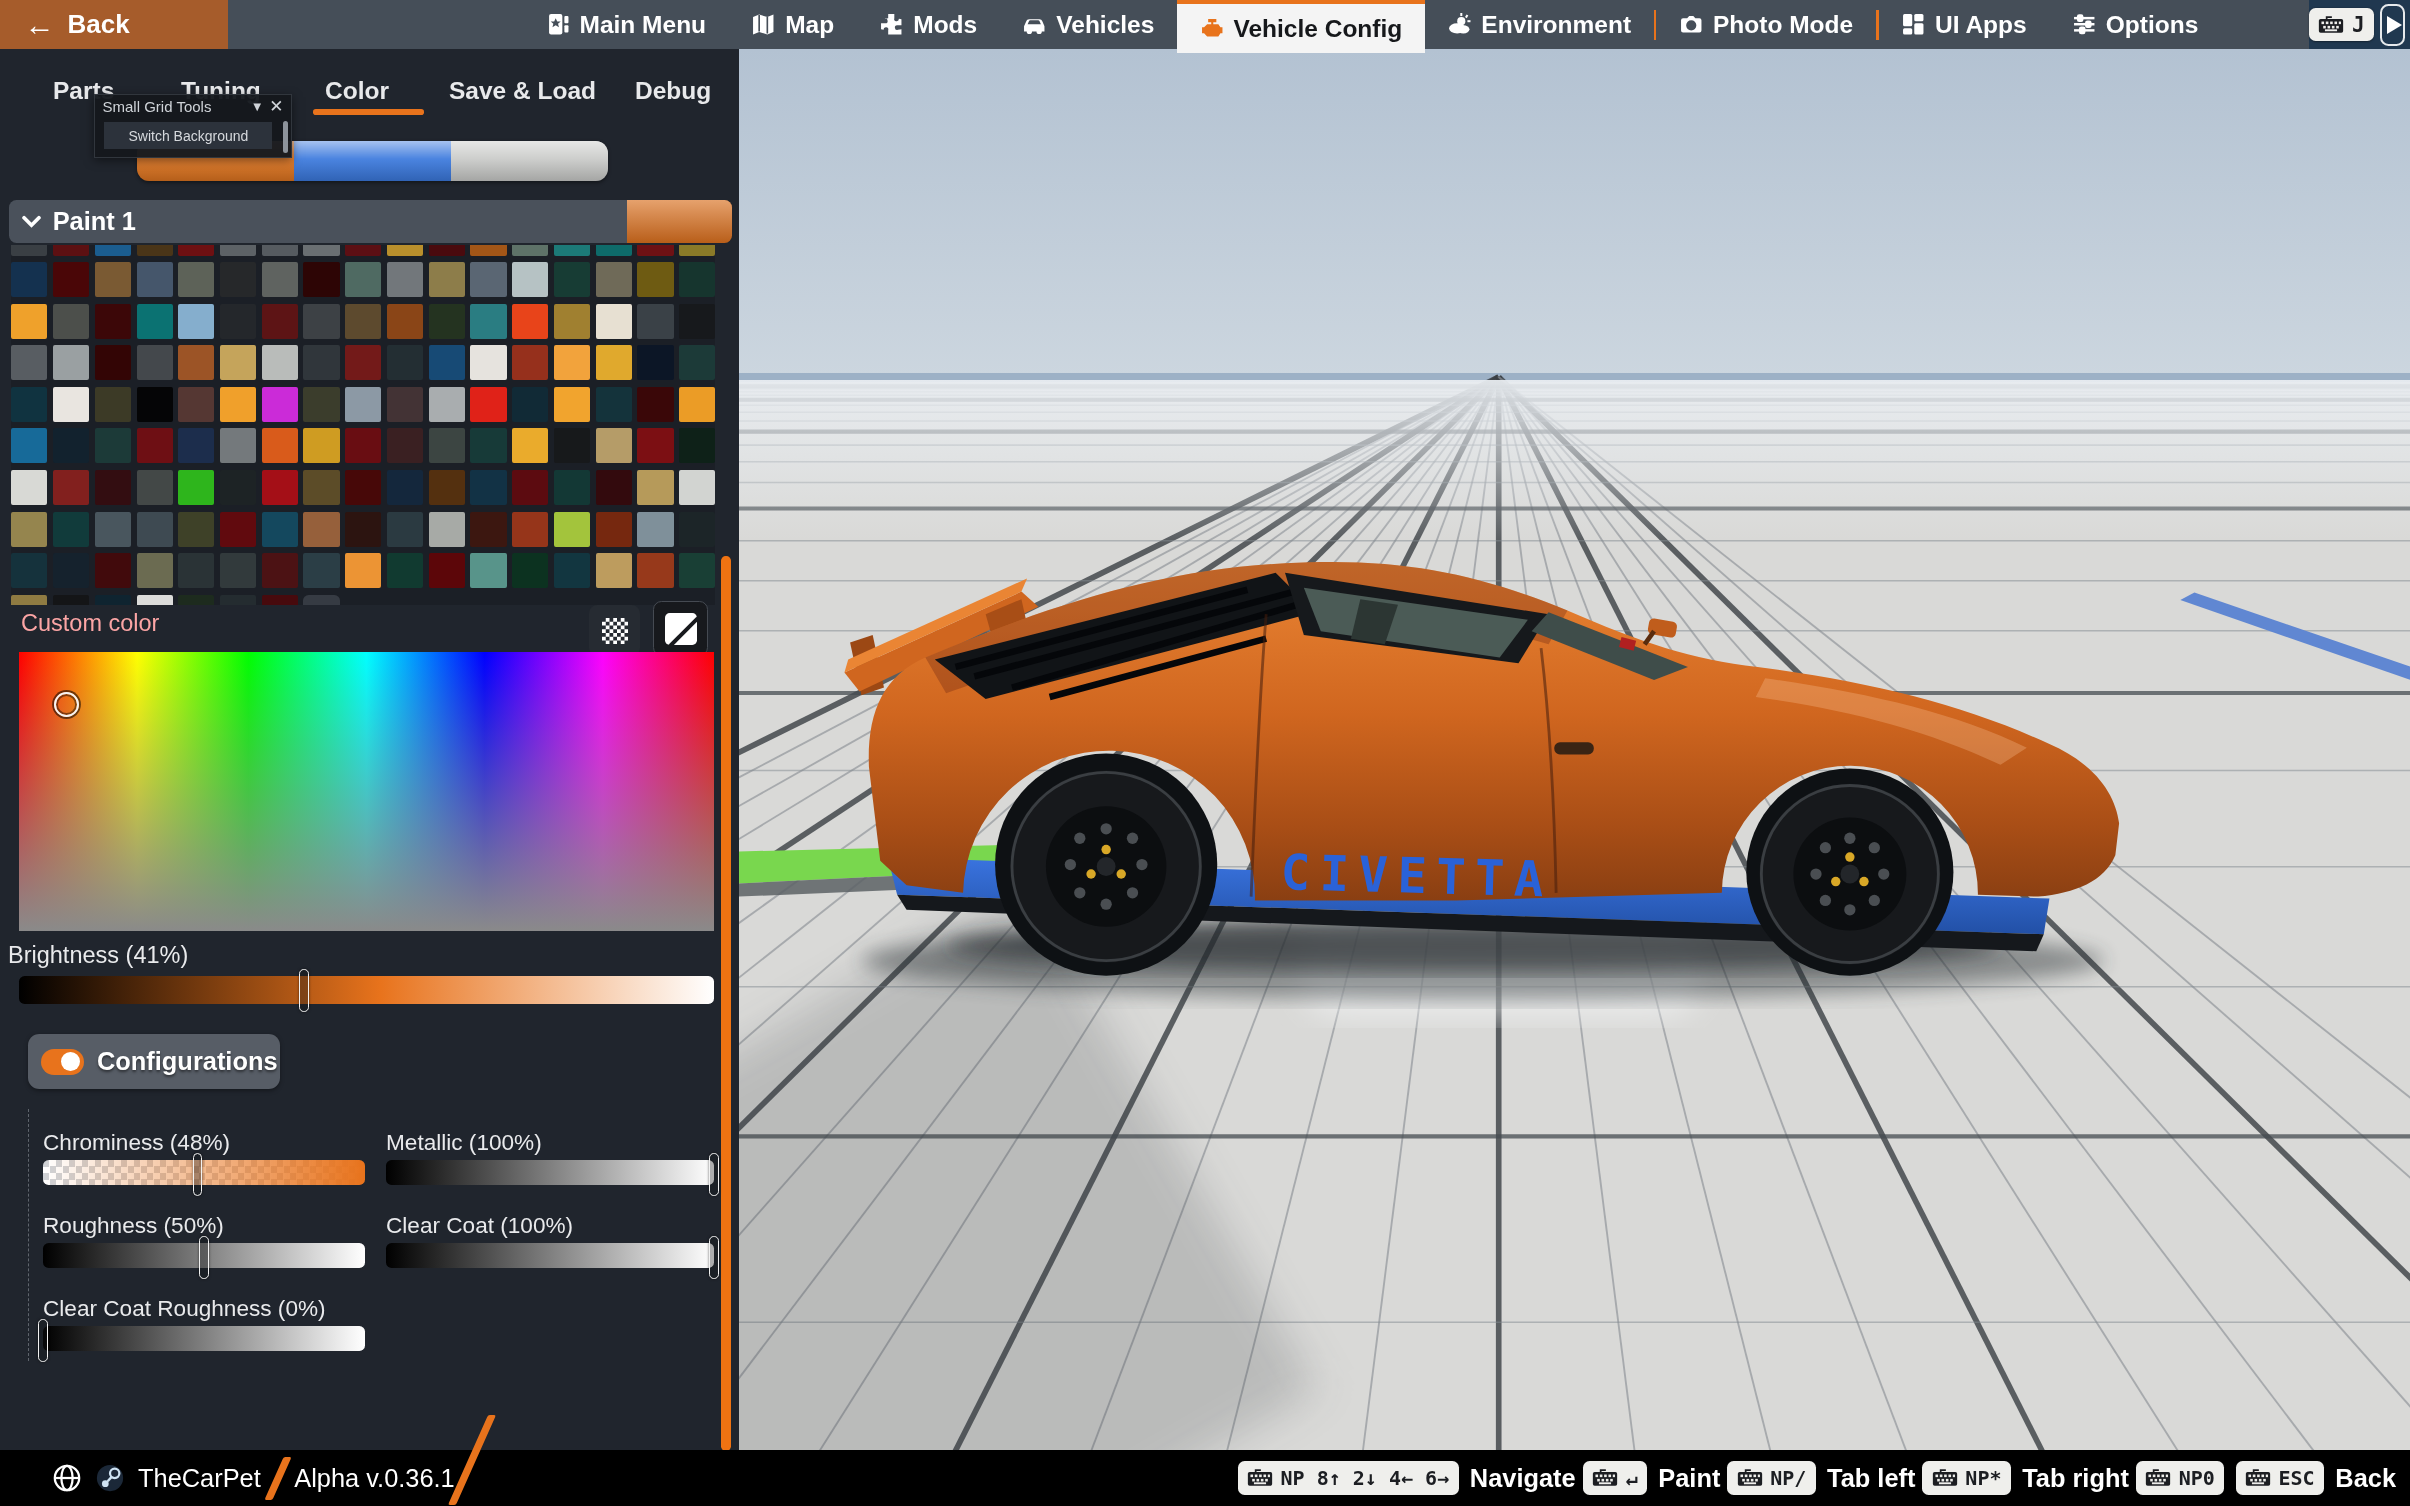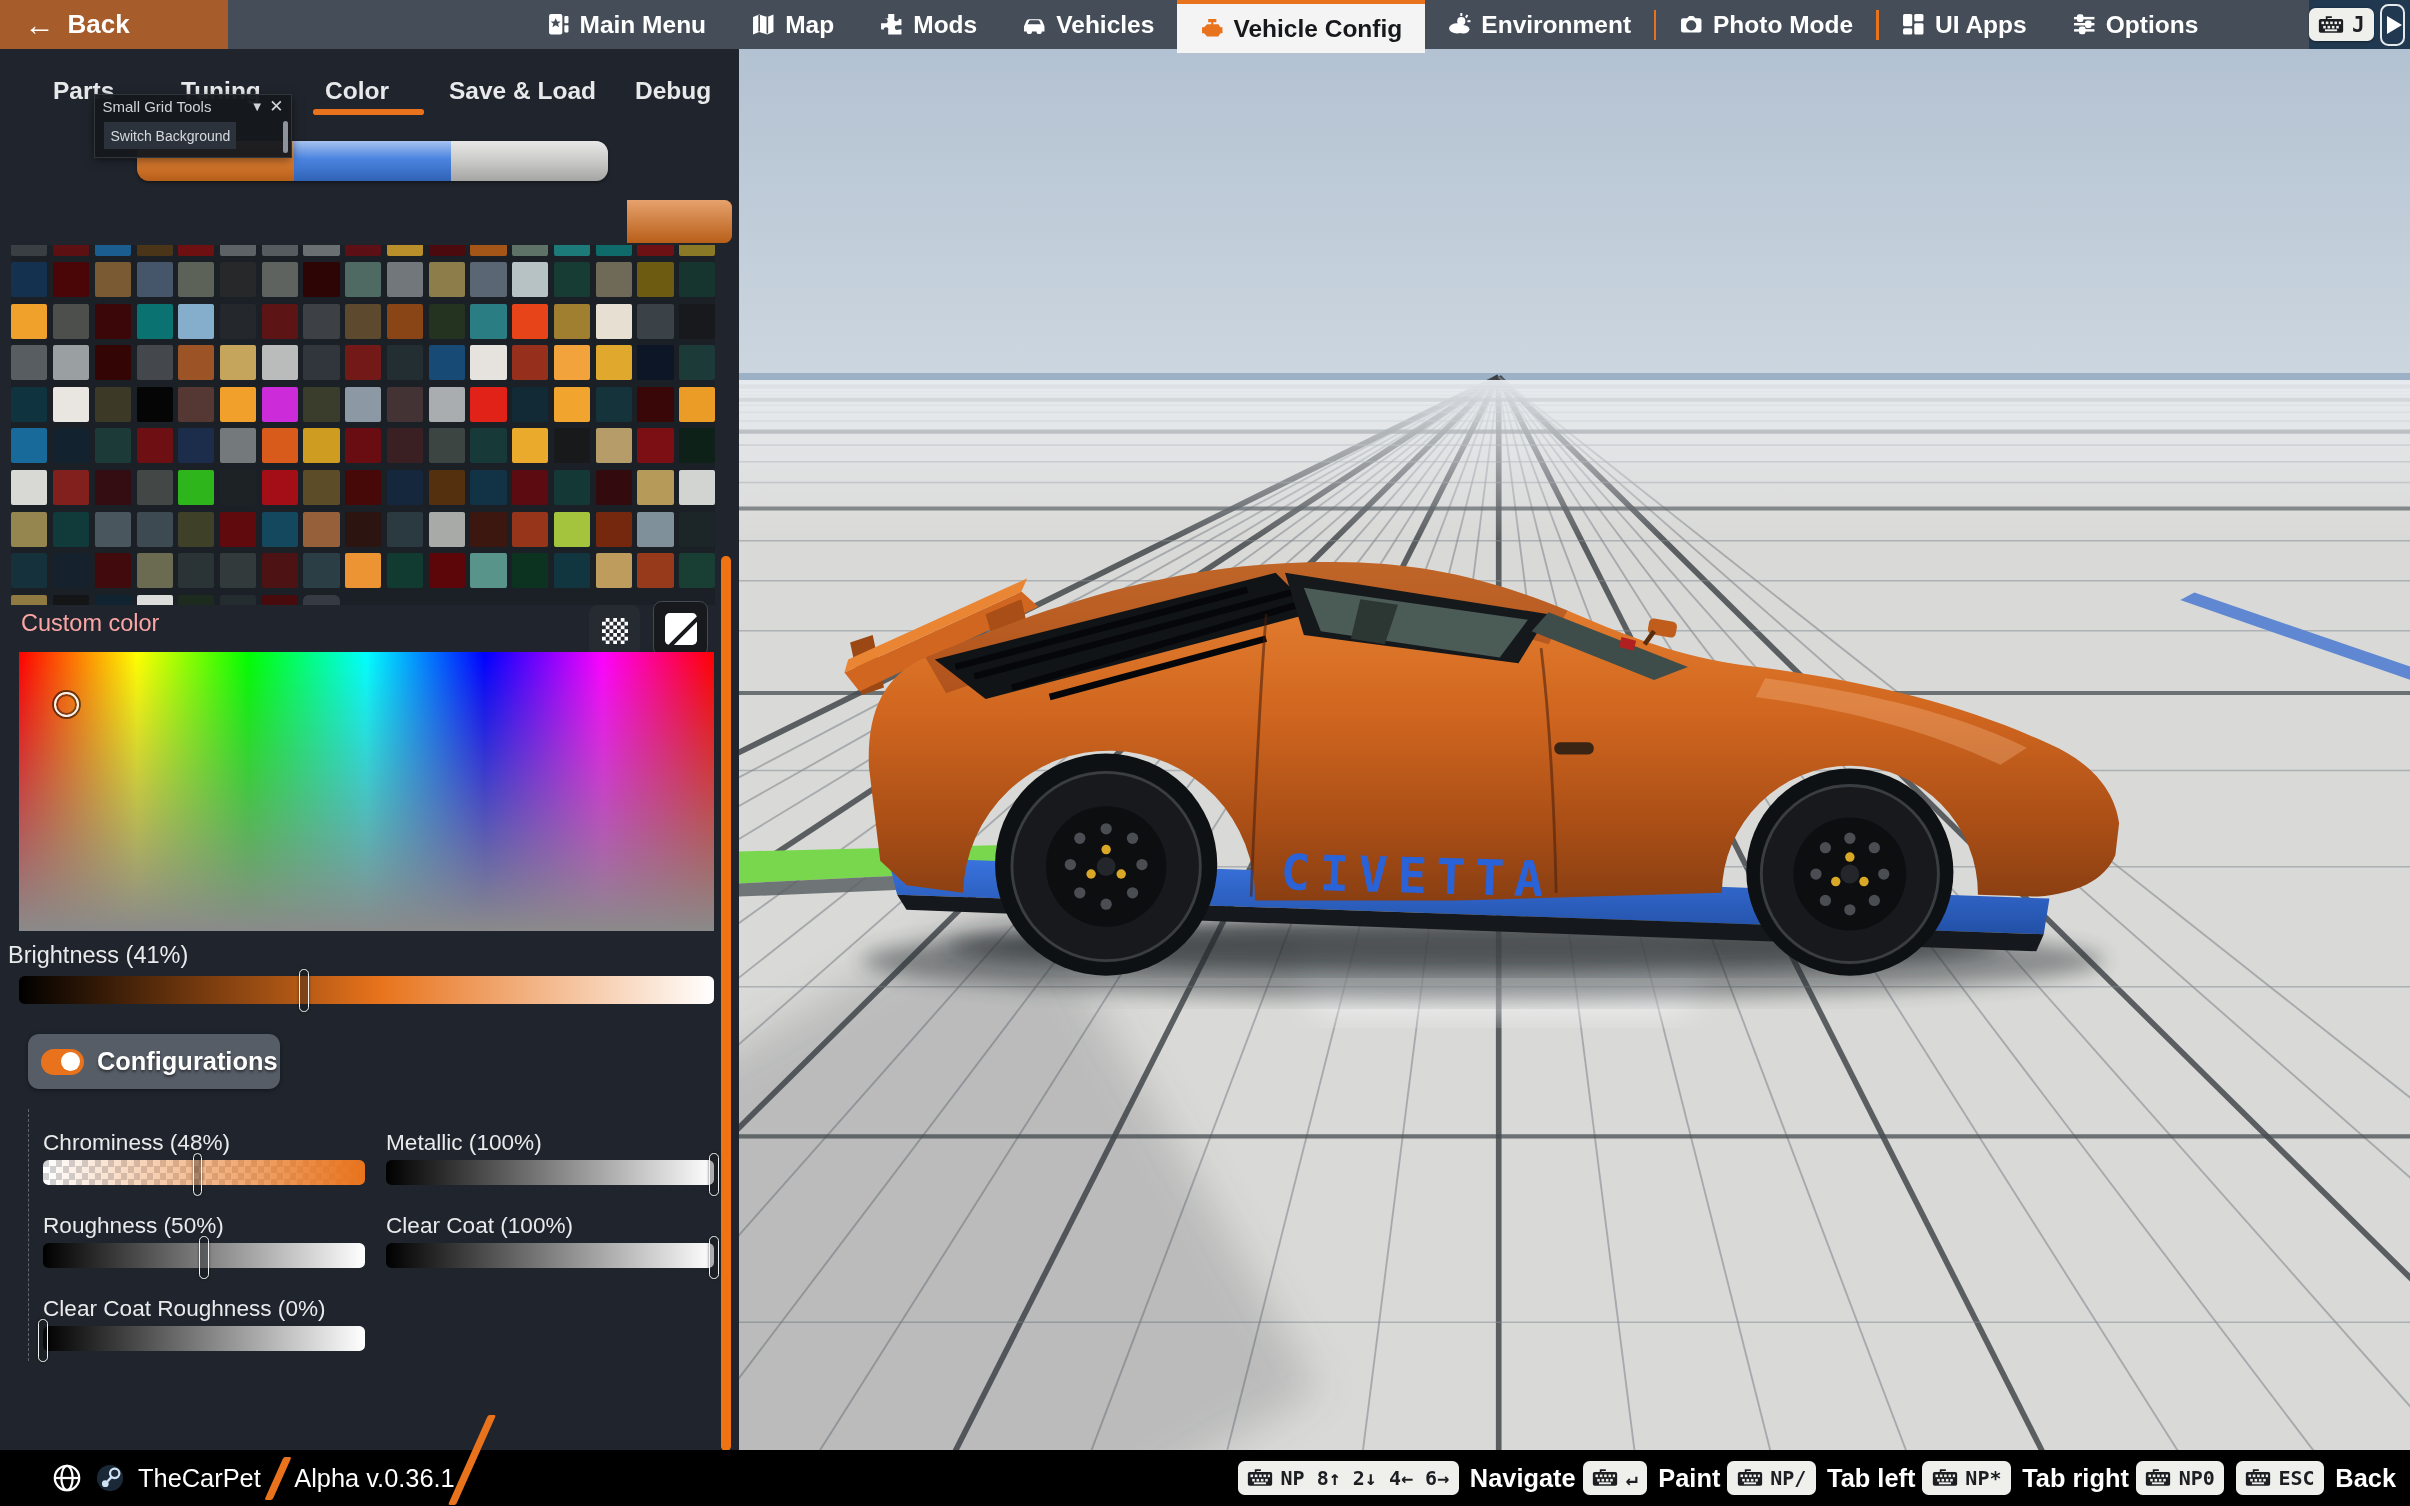--- a/index.html
+++ b/index.html
@@ -31,21 +31,21 @@
   .tab{position:absolute;top:28px;font-size:24.5px;font-weight:700;color:#e8e9eb;cursor:pointer;}
   .tab-underline{position:absolute;left:313px;top:60px;width:111px;height:5.6px;background:#e8731c;border-radius:2.8px;}
 
   .popup{position:absolute;left:94px;top:45px;width:196px;background:rgba(21,24,29,.96);z-index:30;
          border:0.9px solid #31363d;box-shadow:0 2.8px 9.4px rgba(0,0,0,.5);}
   .popup-titlebar{display:flex;align-items:center;padding:2.8px 7.5px;gap:5.6px;}
   .popup-title{flex:1;font-size:15px;color:#cfd3d8;}
   .popup-min{color:#cfd3d8;font-size:13px;cursor:pointer;}
   .popup-close{color:#cfd3d8;font-size:17px;cursor:pointer;line-height:1;}
   .popup-body{position:relative;padding:4.7px 13px 7.5px 9.4px;}
-  .popup-btn{background:#2c323b;color:#d6d9dd;font-size:14px;text-align:center;padding:5.6px 0;width:132px;cursor:pointer;}
+  .popup-btn{background:#2c323b;color:#d6d9dd;font-size:14px;text-align:center;padding:5.6px 0;width:168px;cursor:pointer;}
   .popup-scroll{position:absolute;right:2.8px;top:3.8px;width:5.6px;height:32px;background:#8d939b;border-radius:2.8px;}
 
   .preview-bar{position:absolute;left:137px;top:92px;width:471px;height:40px;display:flex;border-radius:12.2px;overflow:hidden;box-shadow:0 1.9px 3.8px rgba(0,0,0,.4);}
   .preview-seg{flex:1;position:relative;}
   .preview-seg::after{content:"";position:absolute;inset:0;background:linear-gradient(180deg,rgba(255,255,255,.55),rgba(255,255,255,.08) 45%,rgba(0,0,0,.18));}
 
   .section-header{position:absolute;left:9.4px;top:151px;width:618px;height:43px;background:#4a515b;border-radius:7.5px 0 0 7.5px;
                   display:flex;align-items:center;gap:11.3px;padding-left:13px;box-sizing:border-box;cursor:pointer;}
   .section-header .hdr-label{font-size:25.4px;font-weight:bold;color:#fff;}
   .chip{position:absolute;width:105px;height:43px;border-radius:0 7.5px 7.5px 0;cursor:pointer;}
@@ -454,20 +454,26 @@
   <span class="tab" style="left:449px">Save &amp; Load</span>
   <span class="tab" style="left:635px">Debug</span>
   <div class="tab-underline"></div>
 
   <div class="preview-bar">
     <div class="preview-seg" style="background-color: rgb(221, 116, 32);"></div>
     <div class="preview-seg" style="background-color: rgb(59, 121, 221);"></div>
     <div class="preview-seg" style="background-color: rgb(201, 202, 200);"></div>
   </div>
 
+  <div class="section-header">
+    <svg class="chev" width="19" height="13" viewBox="0 0 20 14">
+          <path d="M2 3l8 8 8-8" stroke="#fff" stroke-width="4" fill="none" stroke-linecap="round"></path>
+        </svg>
+    <span class="hdr-label">Paint 1</span>
+  </div>
   <div class="chip chip-p1" style="background-color: rgb(217, 111, 30);"></div>
 
   <div class="swatch-wrap">
     <div class="swatch-grid" id="swatch-grid">
           <div class="swatch" style="background-color: rgb(58, 63, 68);"></div>
           <div class="swatch" style="background-color: rgb(92, 16, 18);"></div>
           <div class="swatch" style="background-color: rgb(27, 93, 143);"></div>
           <div class="swatch" style="background-color: rgb(74, 53, 24);"></div>
           <div class="swatch" style="background-color: rgb(110, 16, 18);"></div>
           <div class="swatch" style="background-color: rgb(93, 98, 102);"></div>

